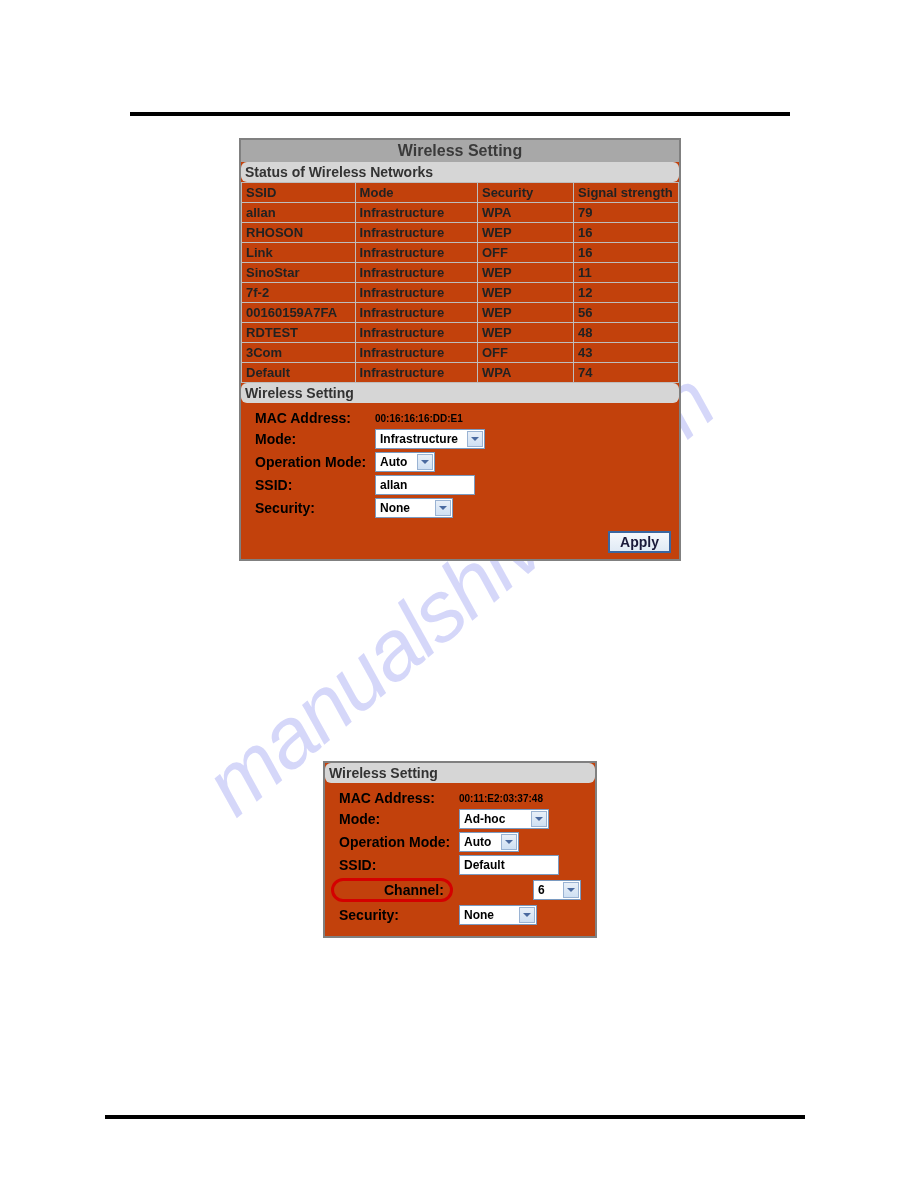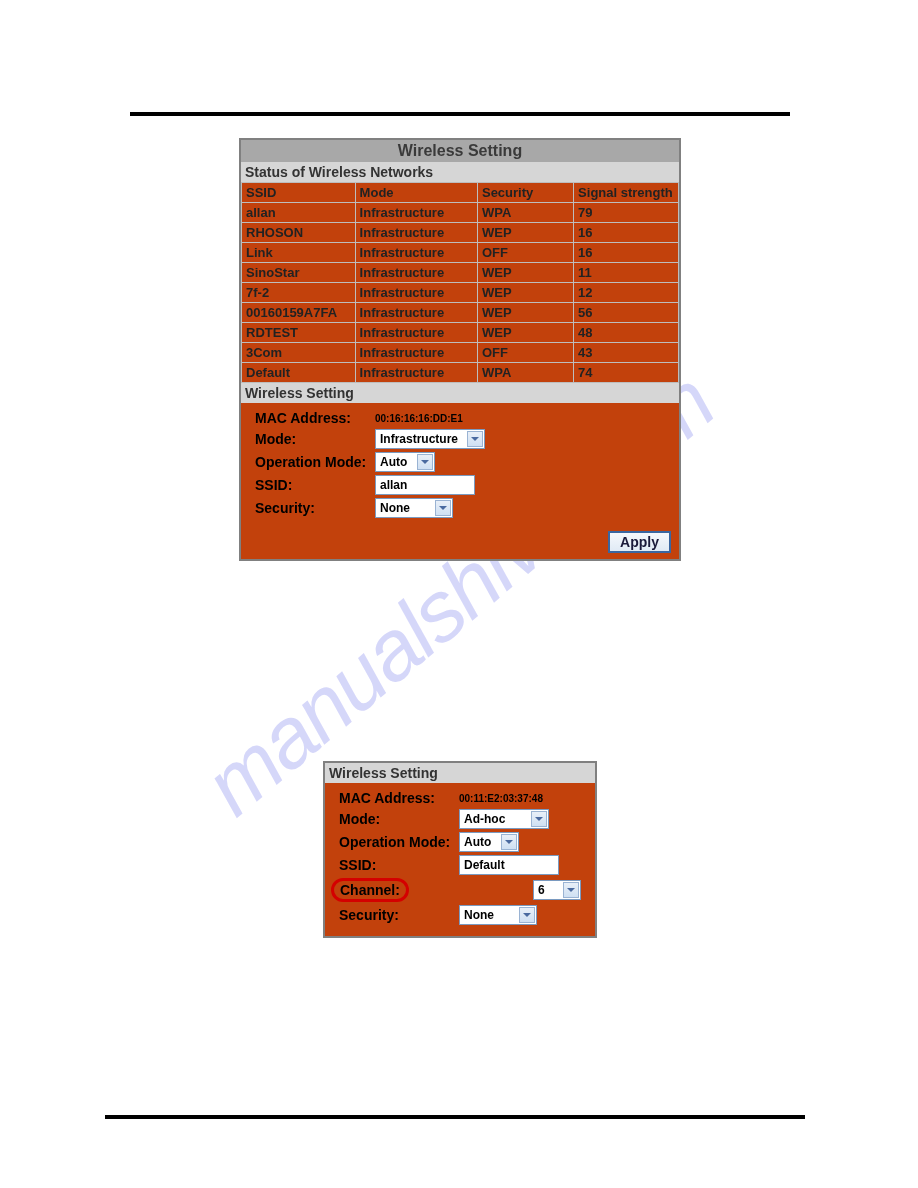--- a/index.html
+++ b/index.html
@@ -37,20 +37,21 @@
     font-size: 16px;
     color: #3a3a3a;
     padding: 2px 0;
   }
   .section-head {
     background: #d6d6d6;
     font-weight: bold;
     color: #333;
     padding: 2px 4px;
     font-size: 14px;
+    border-radius: 6px;
   }
   table.net {
     width: 100%;
     border-collapse: collapse;
     table-layout: fixed;
     font-size: 13px;
   }
   table.net td, table.net th {
     border: 1px solid #bdbdbd;
     padding: 2px 4px;
@@ -281,21 +282,21 @@
         <div class="select" style="width:60px;">
             <span>Auto</span>
             <span class="chev"></span>
           </div>
       </div>
       <div class="form-row">
         <div class="form-label">SSID:</div>
         <div class="txt" style="width:100px;">Default</div>
       </div>
       <div class="form-row">
-        <div style="margin-left:-8px;"><span class="circle-highlight"><span class="form-label" style="width:auto;">Channel:</span></span></div>
+        <div style="margin-left:-8px;"><span class="circle-highlight"><span class="form-label" style="width:auto;margin-left:44px;">Channel:</span></span></div>
         <div style="flex:1"></div>
         <div class="select" style="width:48px; margin-left:-118px;">
             <span>6</span>
             <span class="chev"></span>
           </div>
       </div>
       <div class="form-row">
         <div class="form-label">Security:</div>
         <div class="select" style="width:78px;">
             <span>None</span>

